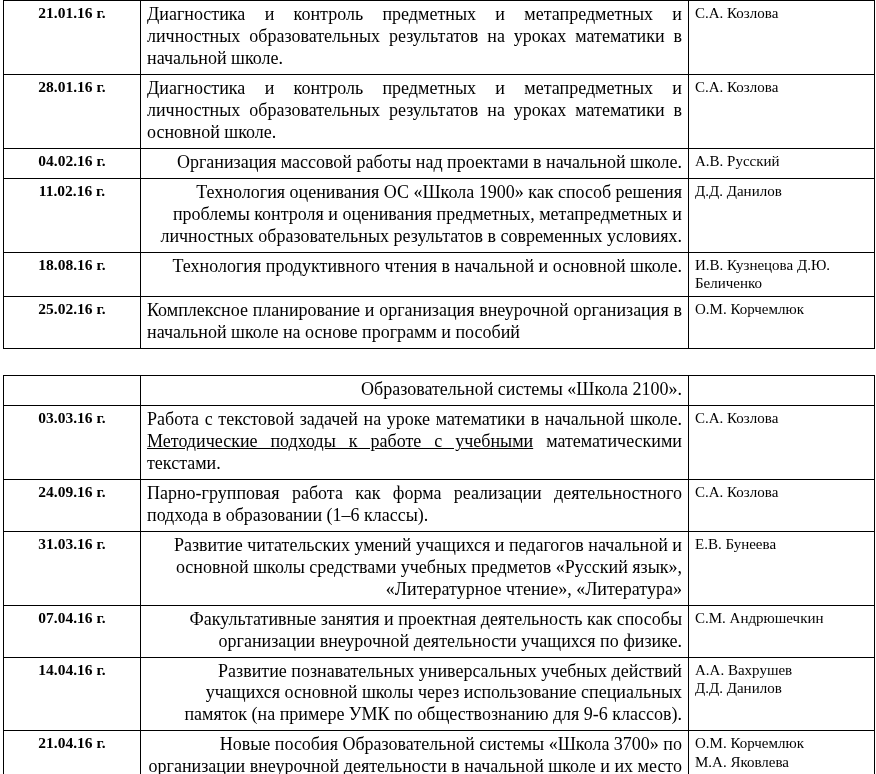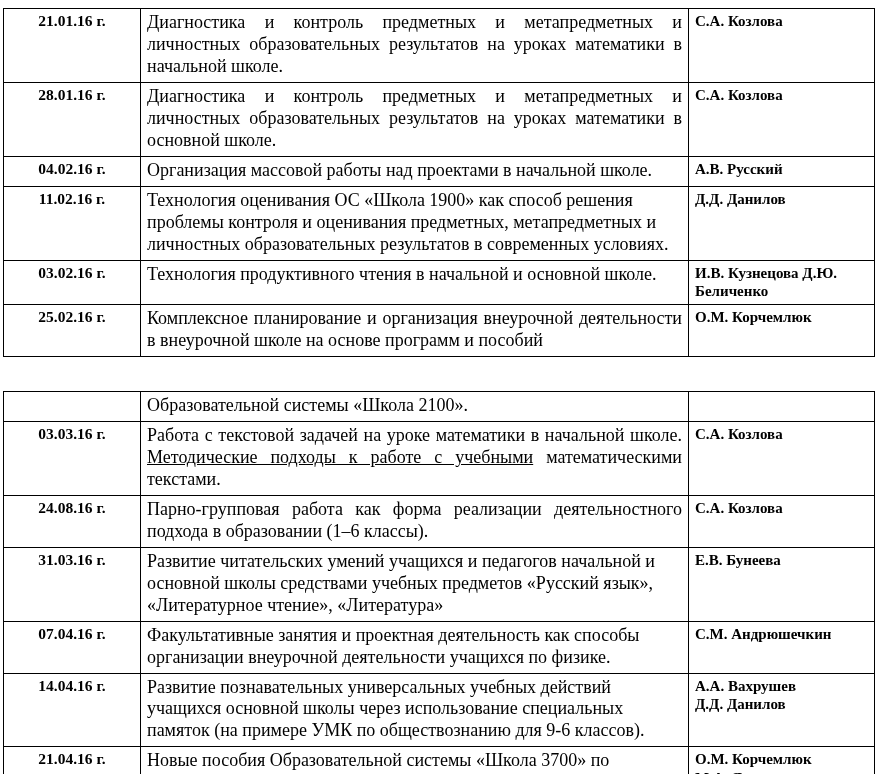--- a/index.html
+++ b/index.html
@@ -16,21 +16,21 @@
   }
   .page {
     position: relative;
     width: 876px;
     height: 774px;
   }
   table.sched {
     border-collapse: collapse;
     table-layout: fixed;
     width: 871px;
-    margin: 8px 0 0 3px;
+    margin: 0 0 0 3px;
     font-size: 15px;
   }
   table.sched td {
     border: 1px solid #000000;
     vertical-align: top;
     padding: 3px 6px 4px 6px;
     line-height: 1.22;
   }
   col.c-date { width: 137px; }
   col.c-topic { width: 548px; }
@@ -40,23 +40,23 @@
     text-align: center;
     font-weight: bold;
     vertical-align: middle;
     font-size: 15.5px;
   }
   td.topic {
     text-align: justify;
     text-justify: inter-word;
     font-size: 18px;
   }
-  td.topic.nojust { text-align: left; }
+  td.topic.nojust { text-align: right; }
   td.person {
-    font-weight: bold;
+    font-weight: normal;
     font-size: 15px;
     line-height: 1.24;
     white-space: pre-line;
   }
   .gap {
     height: 26px;
     background: #ffffff;
   }
   .underline-seg { text-decoration: underline; }
   .blank-cell { }
@@ -89,27 +89,27 @@
         <td class="date">04.02.16 г.</td>
         <td class="topic nojust">Организация массовой работы над проектами в начальной школе.</td>
         <td class="person">А.В. Русский</td>
       </tr>
       <tr>
         <td class="date">11.02.16 г.</td>
         <td class="topic nojust">Технология оценивания ОС «Школа 1900» как способ решения проблемы контроля и оценивания предметных, метапредметных и личностных образовательных  результатов в современных условиях.</td>
         <td class="person">Д.Д. Данилов</td>
       </tr>
       <tr>
-        <td class="date">03.02.16 г.</td>
+        <td class="date">18.08.16 г.</td>
         <td class="topic nojust">Технология продуктивного чтения в начальной и основной школе.</td>
         <td class="person">И.В. Кузнецова Д.Ю. Беличенко</td>
       </tr>
       <tr>
         <td class="date">25.02.16 г.</td>
-        <td class="topic">Комплексное планирование и организация внеурочной деятельности в внеурочной школе на основе программ и пособий</td>
+        <td class="topic">Комплексное планирование и организация внеурочной организация в начальной школе на основе программ и пособий</td>
         <td class="person">О.М. Корчемлюк</td>
       </tr>
     </tbody>
   </table>
 
   <div class="gap"></div>
 
   <table class="sched">
     <colgroup>
       <col class="c-date">
@@ -123,21 +123,21 @@
         <td class="person blank-cell"></td>
       </tr>
       <tr>
         <td class="date">03.03.16 г.</td>
         <td class="topic">
           <span>Работа с текстовой задачей на уроке математики в начальной школе. </span><span class="underline-seg">Методические подходы к работе с учебными</span><span> математическими текстами.</span>
         </td>
         <td class="person">С.А. Козлова</td>
       </tr>
       <tr>
-        <td class="date">24.08.16 г.</td>
+        <td class="date">24.09.16 г.</td>
         <td class="topic">Парно-групповая работа как форма реализации деятельностного подхода в образовании  (1–6 классы).</td>
         <td class="person">С.А. Козлова</td>
       </tr>
       <tr>
         <td class="date">31.03.16 г.</td>
         <td class="topic nojust">Развитие читательских умений учащихся и педагогов начальной и основной школы средствами учебных предметов «Русский язык», «Литературное чтение», «Литература»</td>
         <td class="person">Е.В. Бунеева</td>
       </tr>
       <tr>
         <td class="date">07.04.16 г.</td>

